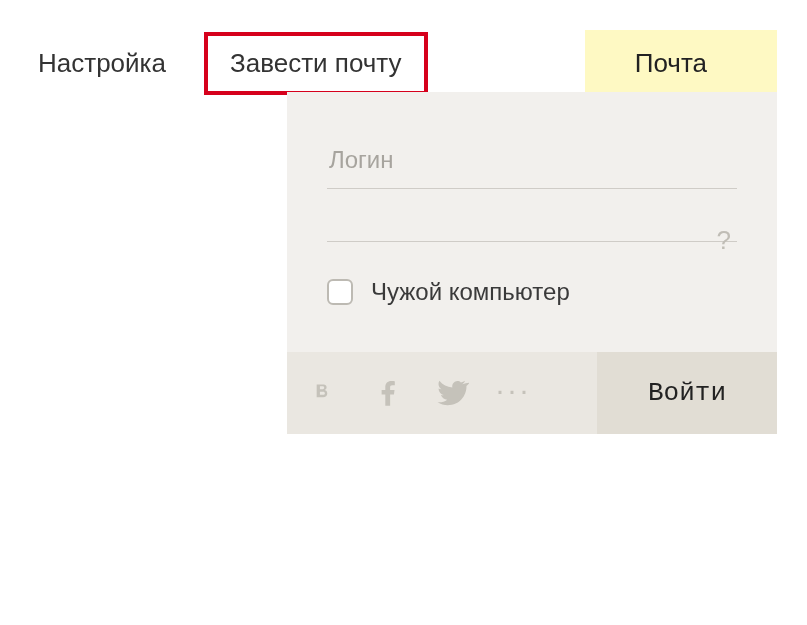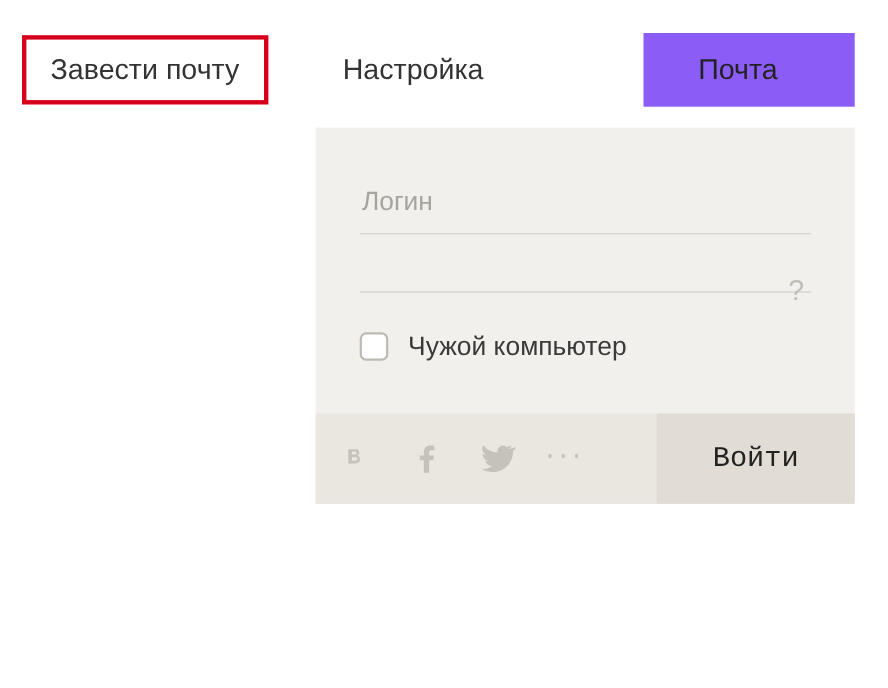--- a/index.html
+++ b/index.html
@@ -24,30 +24,30 @@
     }
     .nav-settings {
       margin-right: 20px;
     }
     .nav-create-mail {
       border: 4px solid #d6001c;
       padding: 12px 22px;
       margin-right: 50px;
     }
     .nav-tab-mail {
-      background: #8b5cf6;
+      background: #fef9c3;
       padding: 18px 70px 18px 50px;
       font-size: 26px;
       color: #222;
       margin-left: auto;
       margin-right: 30px;
     }
     .login-panel {
       position: absolute;
-      top: 116px;
+      top: 92px;
       right: 30px;
       width: 490px;
       background: #f2f0ed;
       padding: 40px 40px 0 40px;
     }
     .field-row {
       position: relative;
       border-bottom: 1px solid #cfccc7;
       padding: 14px 2px;
       margin-bottom: 24px;
@@ -66,20 +66,21 @@
     .help-icon {
       position: absolute;
       right: 6px;
       top: 12px;
       font-size: 26px;
       color: #c0bdb6;
       cursor: pointer;
     }
     .checkbox-row {
       display: flex;
+      align-items: center;
       margin-top: 36px;
       margin-bottom: 46px;
     }
     .checkbox-box {
       width: 26px;
       height: 26px;
       border: 2px solid #bdbab3;
       border-radius: 6px;
       background: #fff;
       margin-right: 18px;
@@ -125,22 +126,22 @@
       font-size: 26px;
       color: #222;
       cursor: pointer;
       font-family: Liberation Mono, monospace;
     }
   </style>
 </head>
 <body>
 
 <div class="top-nav">
+  <div class="nav-link nav-settings">Настройка</div>
   <div class="nav-link nav-create-mail">Завести почту</div>
-  <div class="nav-link nav-settings">Настройка</div>
   <div class="nav-tab-mail">Почта</div>
 </div>
 
 <div class="login-panel">
 
   <div class="field-row">
     <input class="field-input" type="text" placeholder="Логин" style="">
   </div>
 
   <div class="field-row">

